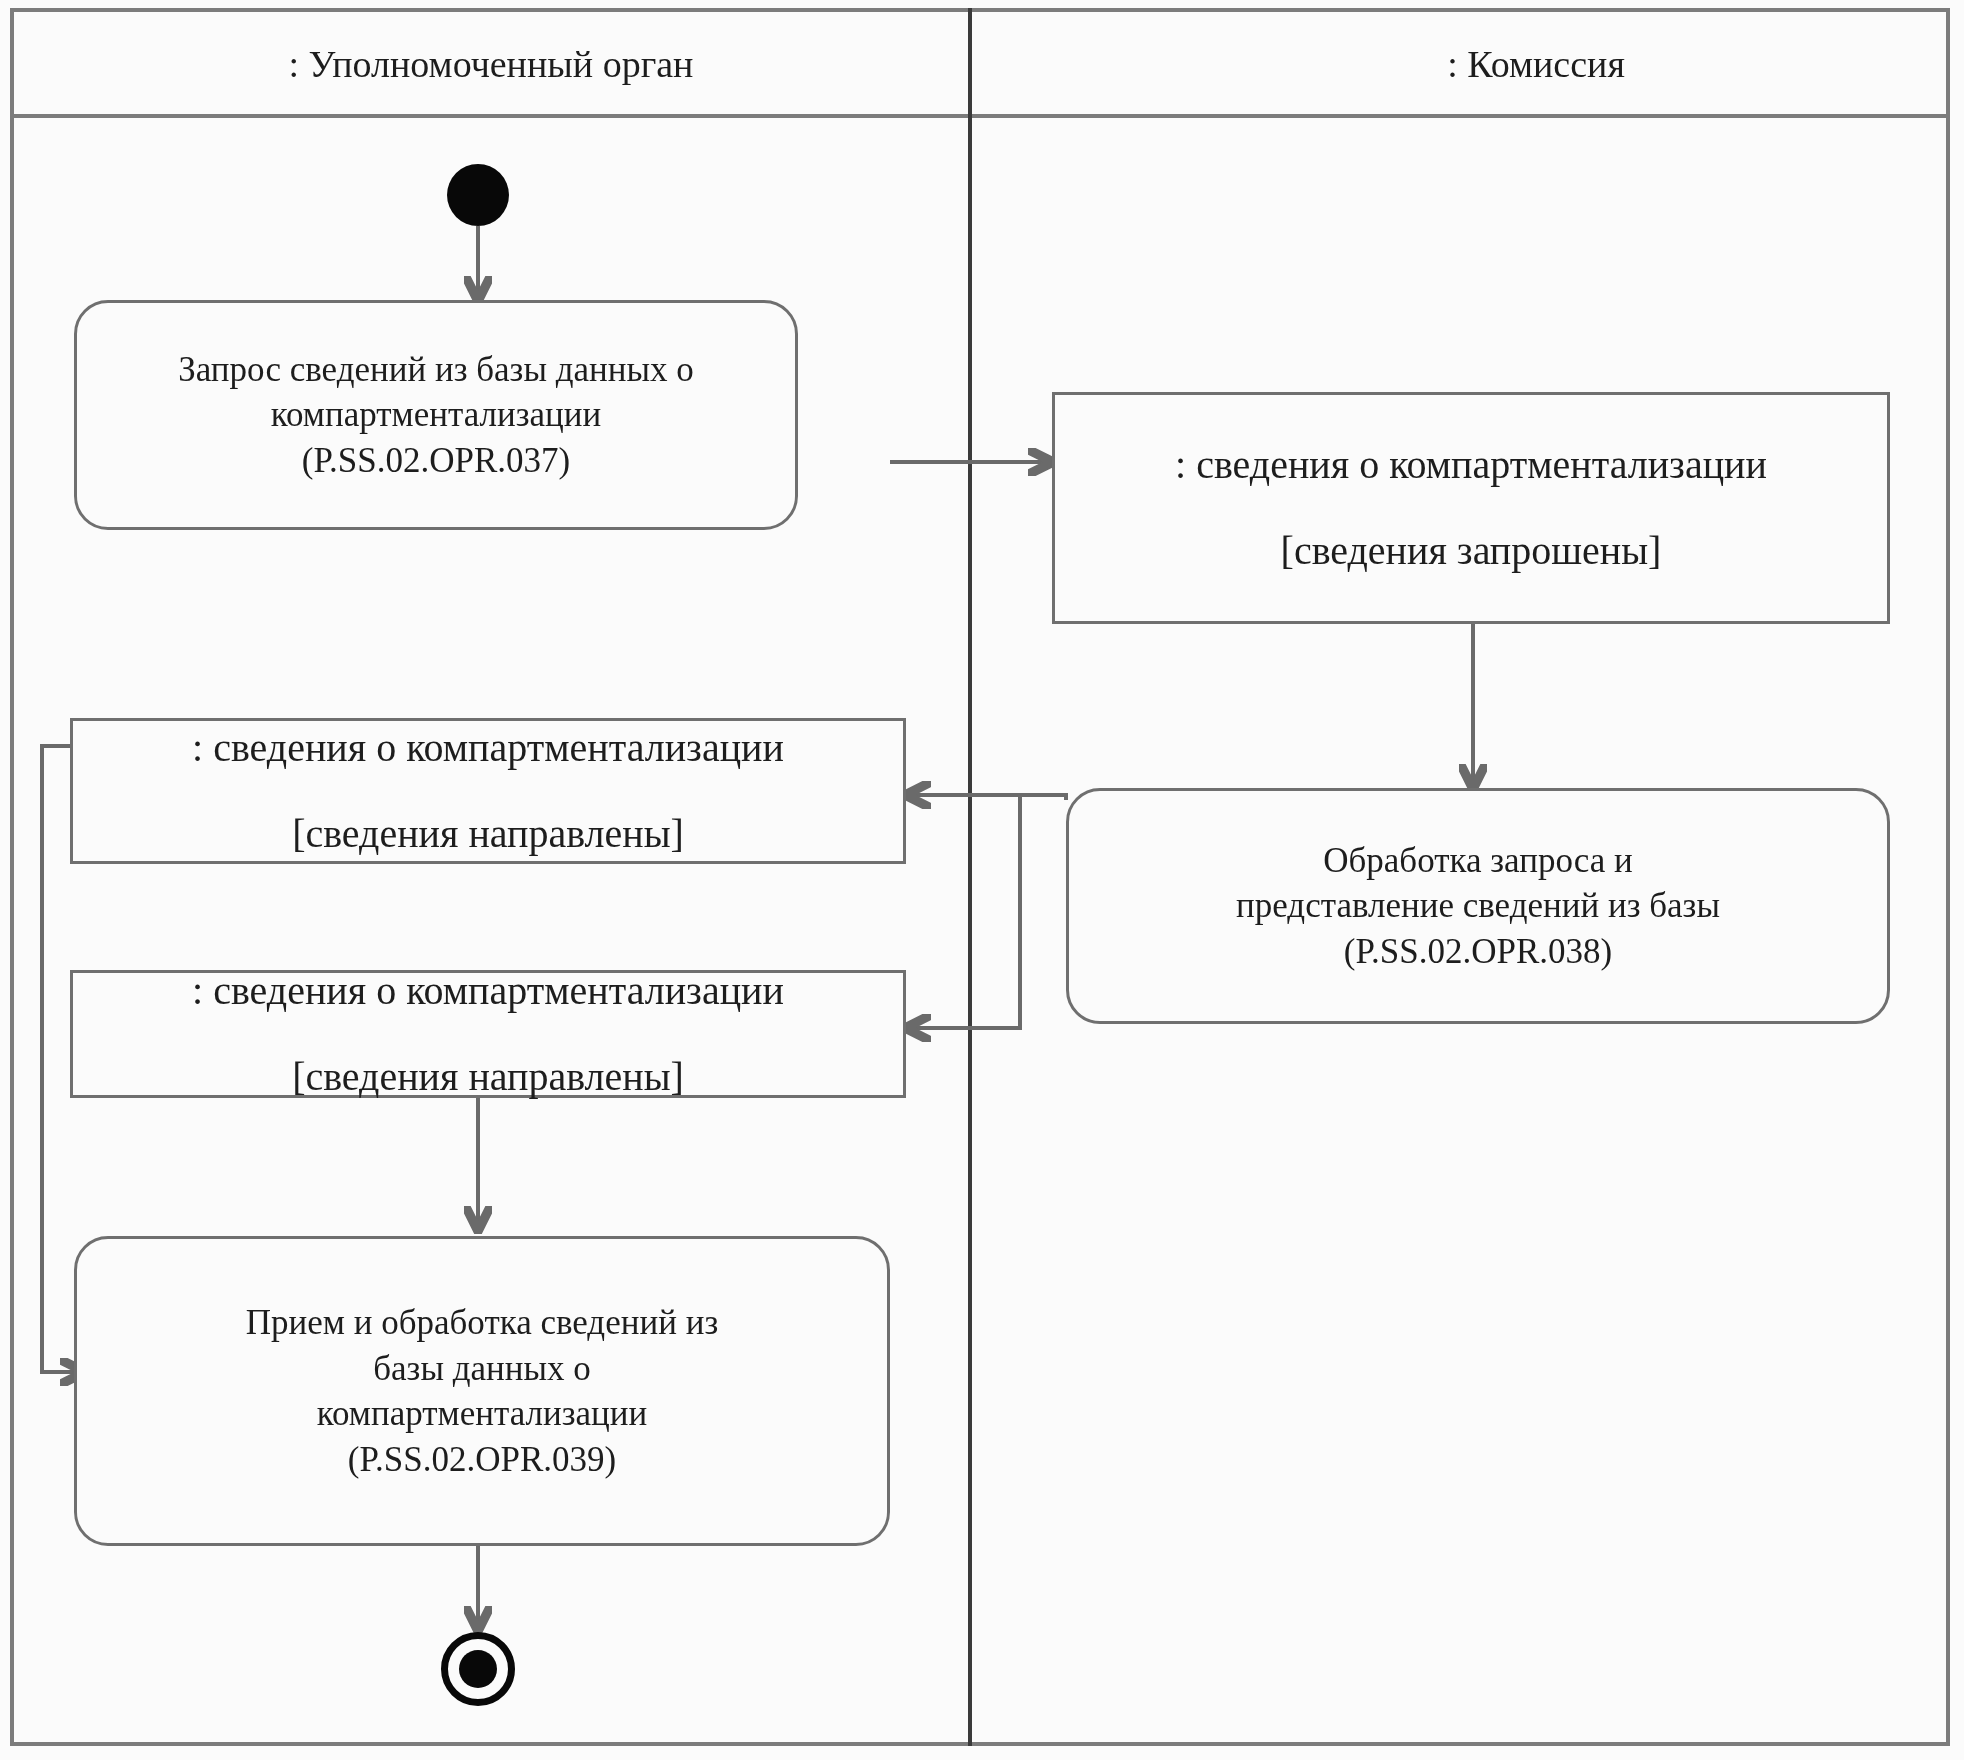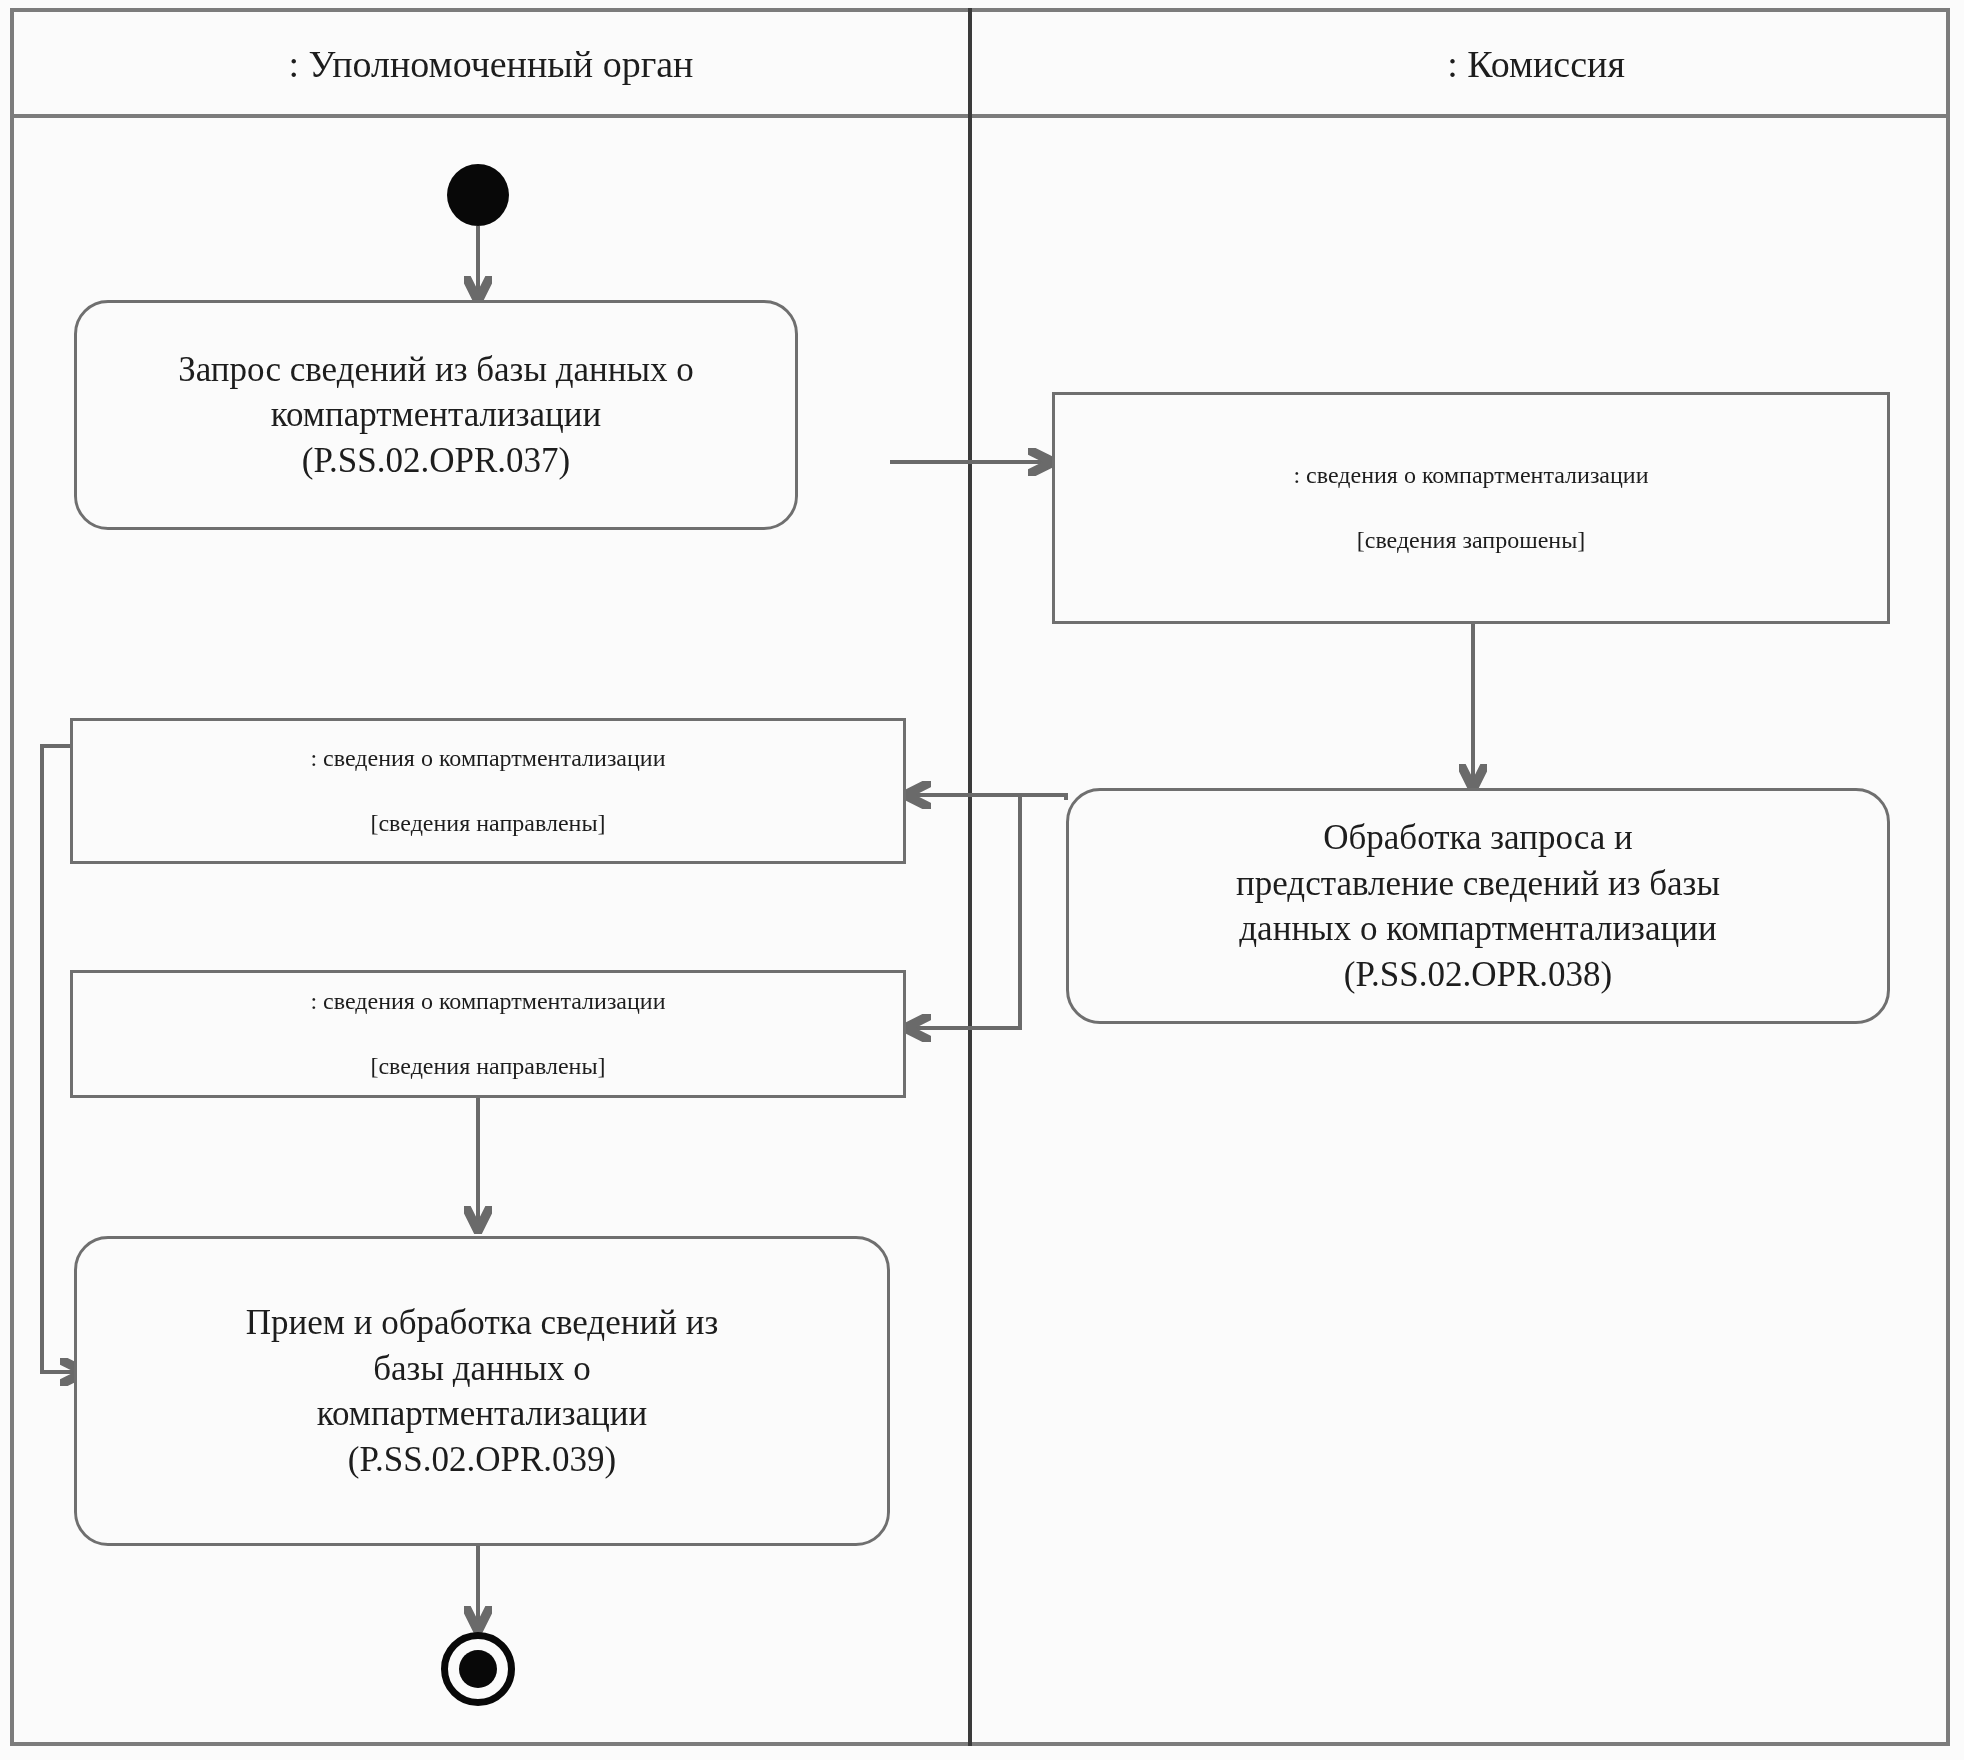--- a/index.html
+++ b/index.html
@@ -71,21 +71,21 @@
   .activity {
     border: 3px solid #6f6f6f;
     border-radius: 34px;
     font-size: 35px;
     line-height: 1.30;
     padding: 6px 18px;
   }
   .objectnode {
     border: 3px solid #6f6f6f;
     border-radius: 0;
-    font-size: 24px;
+    font-size: 40px;
     line-height: 1.30;
     padding: 17px 12px;
   }
   .objectnode .ln1 { margin-bottom: 34px; }
   .activity .ln { display: block; }
 
   
   .initial-node {
     position: absolute;
     width: 62px;
@@ -173,21 +173,20 @@
   </div>
 
   <div class="node objectnode" style="left:1052px; top:392px; width:838px; height:232px;">
     <span class="ln1">: сведения о компартментализации</span>
     <span>[сведения запрошены]</span>
   </div>
 
   <div class="node activity" style="left:1066px; top:788px; width:824px; height:236px;">
     <span class="ln">Обработка запроса и</span>
     <span class="ln">представление сведений из базы</span>
-    <span class="ln">данных о компартментализации</span>
     <span class="ln">(P.SS.02.OPR.038)</span>
   </div>
 
   <div class="node objectnode" style="left:70px; top:718px; width:836px; height:146px;">
     <span class="ln1">: сведения о компартментализации</span>
     <span>[сведения направлены]</span>
   </div>
 
   <div class="node objectnode" style="left:70px; top:970px; width:836px; height:128px;">
     <span class="ln1">: сведения о компартментализации</span>

